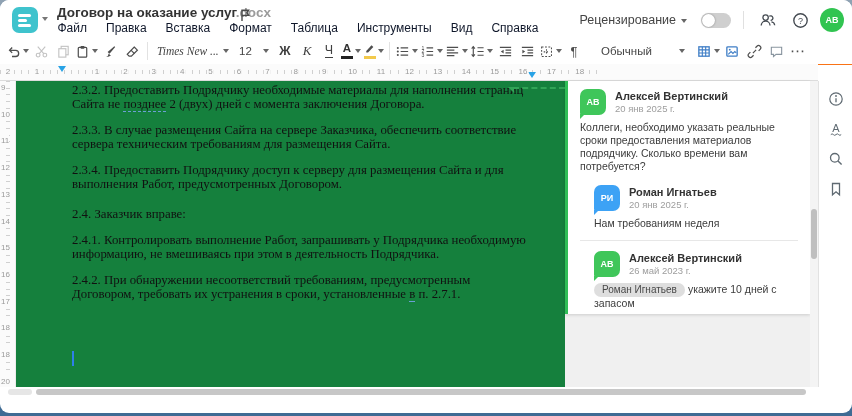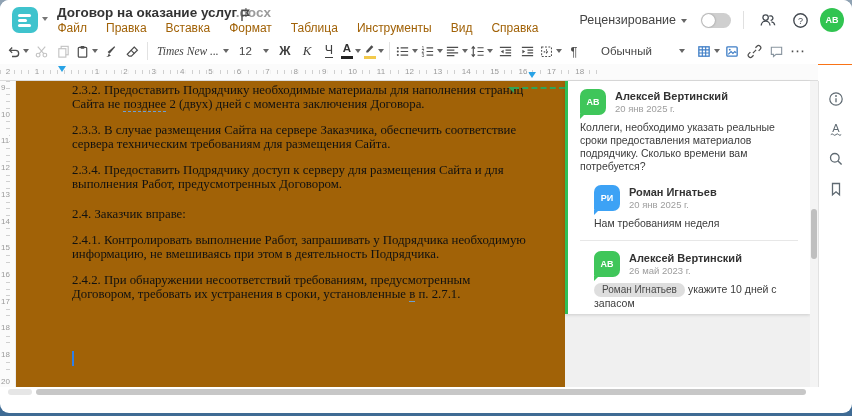--- a/index.html
+++ b/index.html
@@ -10,21 +10,21 @@
   
   .header{position:absolute;left:0;top:0;right:0;height:38px;background:#fff;}
   .logo{position:absolute;left:12px;top:7px;width:26px;height:26px;border-radius:7px;background:#3fc3cd;}
   .logo .bar{position:absolute;left:6px;height:2.5px;border-radius:2px;background:#fff;}
   .logo .b1{top:7px;width:13px;} .logo .b2{top:12px;width:9px;} .logo .b3{top:17px;width:13px;}
   .logo-caret{position:absolute;left:42px;top:17px;width:0;height:0;border:3.5px solid transparent;border-top:4.5px solid #777;}
   .title-row{position:absolute;left:57px;top:5px;font-size:13.5px;font-weight:bold;color:#333;white-space:nowrap;}
   .title-ext{color:#9b9b9b;}
   .flag-btn{position:absolute;left:238px;top:7px;width:16px;height:16px;}
   .menu{position:absolute;left:48px;top:21px;display:flex;}
-  .menu-item{padding:0 9.5px;font-size:12px;color:#a16207;line-height:15px;cursor:default;}
+  .menu-item{padding:0 9.5px;font-size:12px;color:#0f172a;line-height:15px;cursor:default;}
   .header-right{position:absolute;right:8px;top:8px;display:flex;align-items:center;height:24px;text-align:center;}
   .review-label{font-size:12.5px;color:#444;margin-right:5px;}
   .small-caret{width:0;height:0;border:3.5px solid transparent;border-top:4.5px solid #666;margin-top:4px;}
   .toggle{position:relative;width:30px;height:15px;border-radius:8px;background:#cfcfcf;margin:0 12px 0 14px;}
   .toggle .knob{position:absolute;left:1px;top:1px;width:13px;height:13px;border-radius:50%;background:#fff;box-shadow:0 0 2px rgba(0,0,0,.4);}
   .hdr-sep{width:1px;height:18px;background:#e0e0e0;margin-right:12px;}
   .hdr-icon{width:24px;height:24px;display:flex;align-items:center;justify-content:center;margin-right:8px;}
   .avatar{width:24px;height:24px;border-radius:50%;background:#31c451;color:#fff;font-size:9px;font-weight:bold;display:flex;align-items:center;justify-content:center;}
 
   
@@ -51,21 +51,21 @@
   .hnum{position:absolute;top:3px;font-size:8px;color:#9a9a9a;transform:translateX(-50%);background:#fbfbfb;padding:0 1px;line-height:9px;}
   .marker{position:absolute;width:0;height:0;border-left:4.5px solid transparent;border-right:4.5px solid transparent;border-top:6px solid #29a3e6;}
   .marker-left{left:58px;top:2px;} .marker-right{left:528px;top:8px;}
 
   
   .main{position:absolute;left:0;top:81px;right:0;bottom:26px;background:#fff;}
   .vruler{position:absolute;left:0;top:0;width:15px;bottom:0;background:#fbfbfb;border-right:1px solid #ececec;}
   .vruler::before{content:'';position:absolute;top:0;bottom:0;left:6px;width:4px;
       background:repeating-linear-gradient(180deg,#d0d0d0 0 1px,transparent 1px 6.7px);}
   .vnum{position:absolute;left:1px;font-size:8px;color:#9a9a9a;background:#fbfbfb;line-height:9px;padding:1px 0;}
-  .page{position:absolute;left:16px;top:0;width:549px;bottom:0;background:#a16207;}
+  .page{position:absolute;left:16px;top:0;width:549px;bottom:0;background:#15803d;}
   .doc-text{padding:3px 32px 0 56px;font-family:"Liberation Serif",serif;font-size:12.8px;line-height:13.6px;color:#111;}
   .para{margin:0 0 13px;}
   .para.big-gap{margin-top:16px;}
   .anchor-underline{border-bottom:1px dashed #6b9fd4;}
   .doc-caret{position:absolute;left:56px;top:270px;width:1.5px;height:15px;background:#2f7fe8;}
   .connector{position:absolute;left:513px;top:6px;width:52px;border-top:2px dashed #31a457;}
   .connector-arrow{position:absolute;left:508px;top:6px;width:0;height:0;border-right:6px solid #31a457;border-bottom:6px solid transparent;}
 
   
   .cpanel{position:absolute;left:565px;top:0;width:245px;bottom:0;background:#f0f0f0;}

